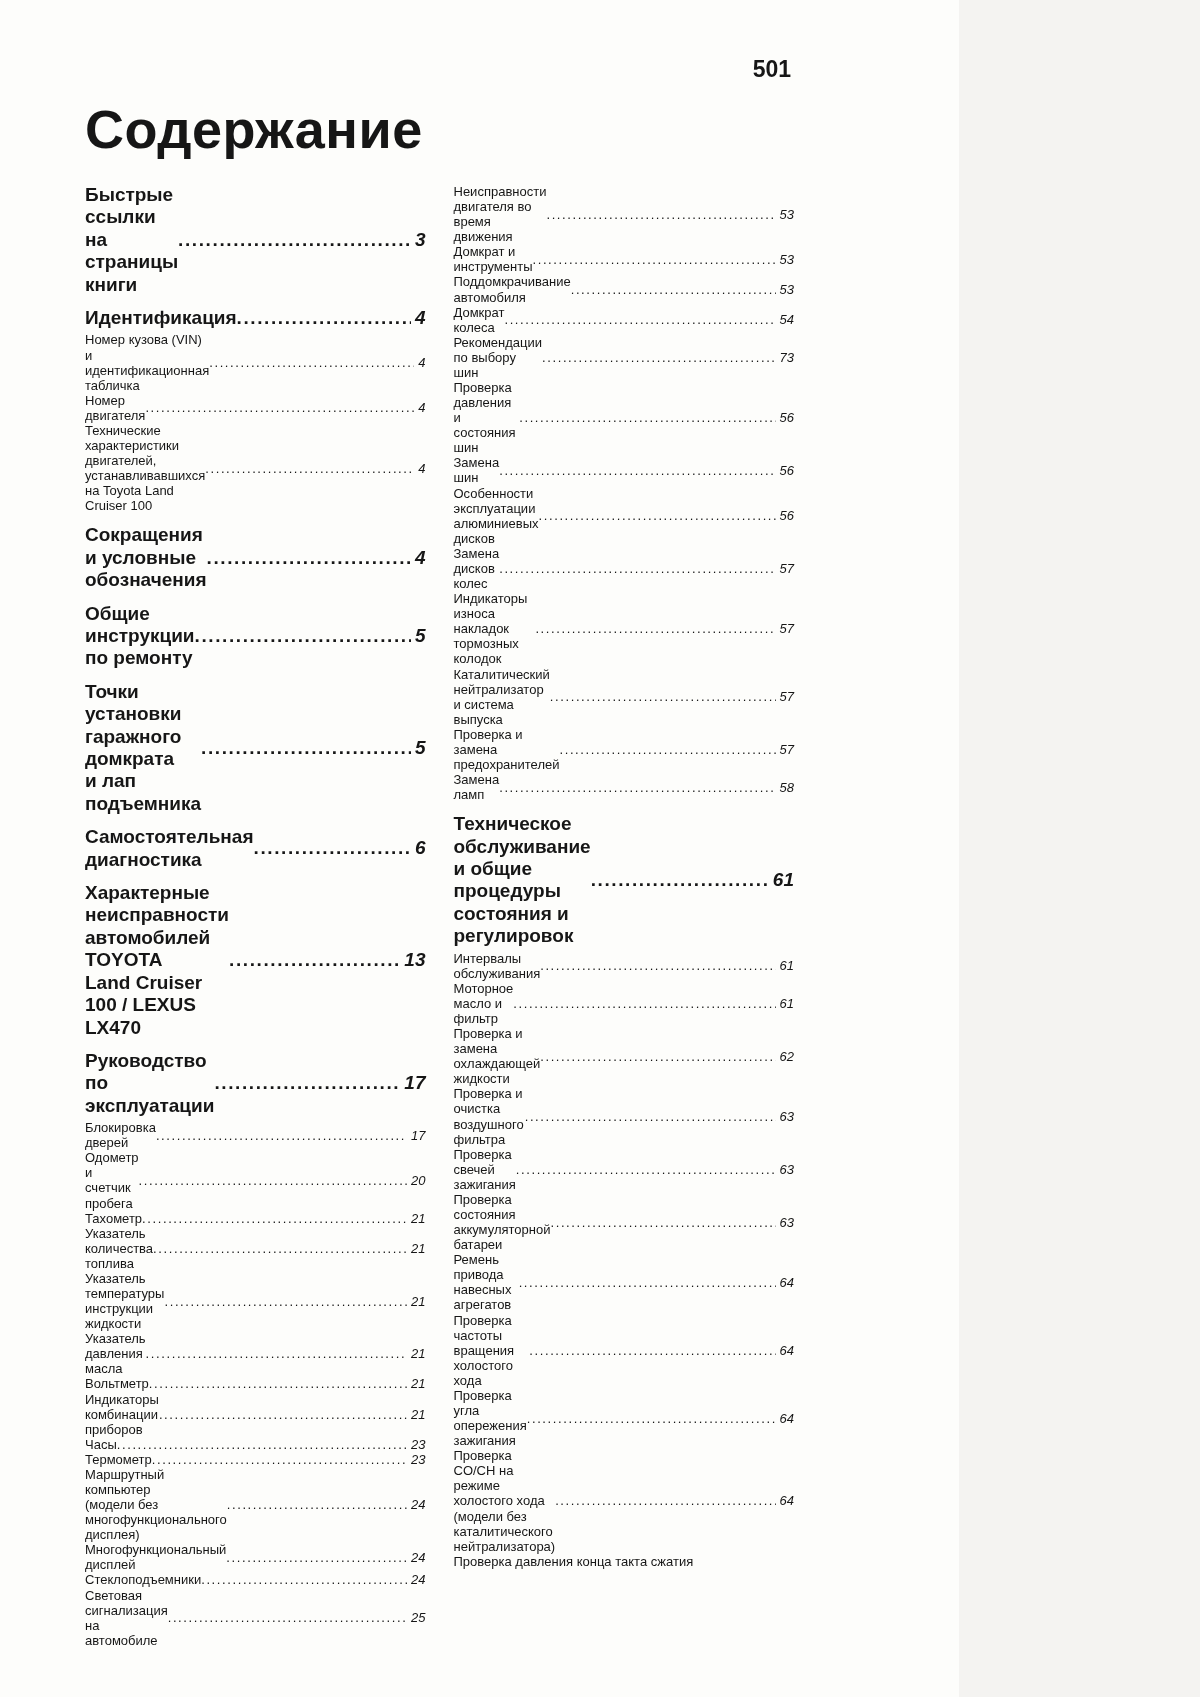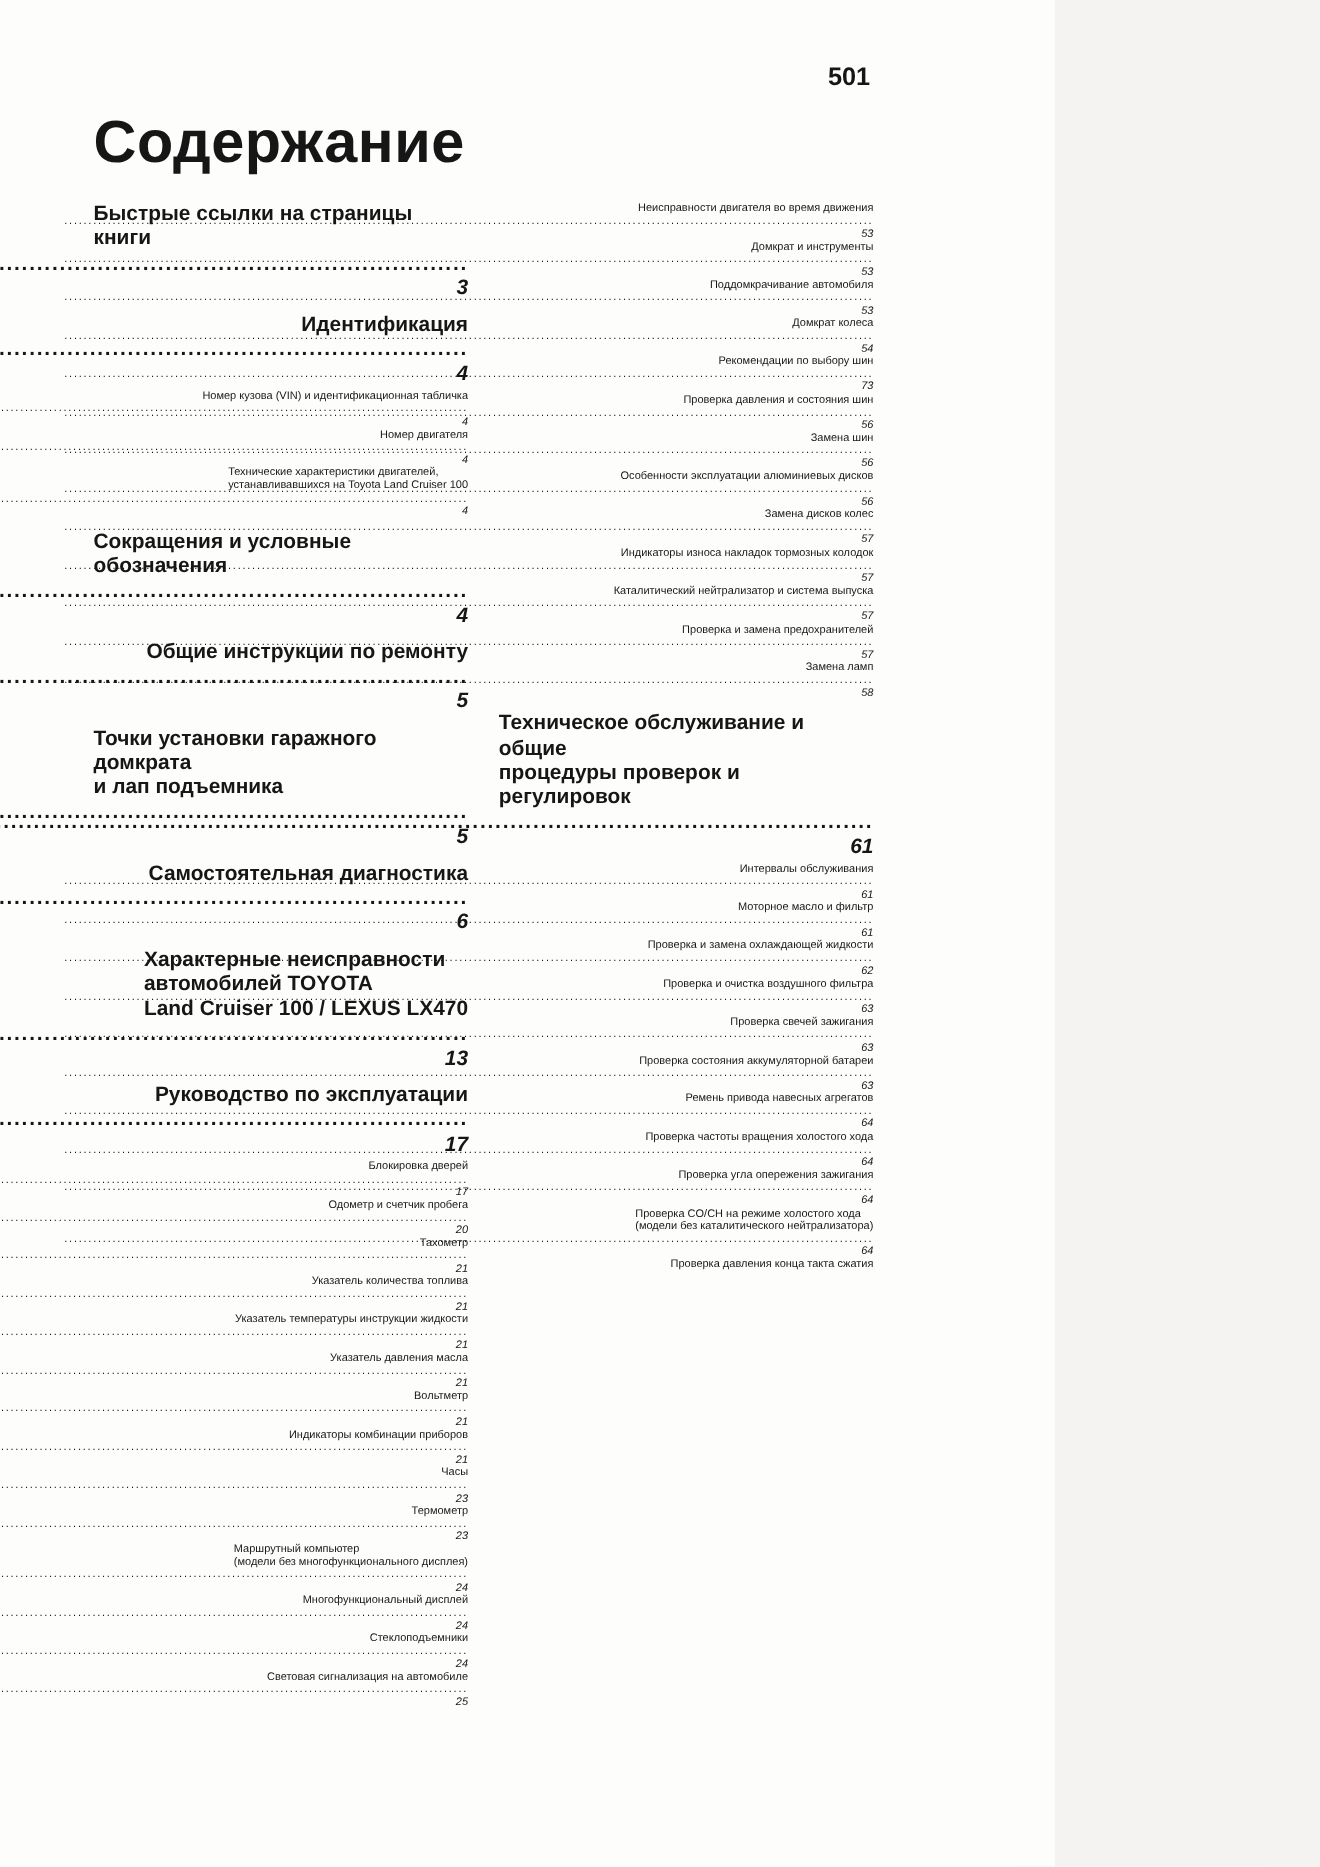--- a/index.html
+++ b/index.html
@@ -32,25 +32,24 @@
   }
   .columns {
     display: flex;
     gap: 28px;
     margin-top: 24px;
   }
   .col { flex: 1 1 0; min-width: 0; }
 
   .row {
     display: flex;
-    align-items: flex-end;
-    flex-direction: column;
+    align-items: center;
   }
   .row.entry {
-    font-size: 10px;
+    font-size: 13px;
     line-height: 1.16;
   }
   .row.heading {
     font-size: 19px;
     line-height: 1.18;
     font-weight: 700;
     margin: 11px 0 3px 0;
   }
   .col > .row.heading:first-child { margin-top: 0; }
 
@@ -271,21 +270,21 @@
           <span class="dots"></span>
           <span class="pg">57</span>
         </div>
         <div class="row entry">
           <span class="label">Замена ламп</span>
           <span class="dots"></span>
           <span class="pg">58</span>
         </div>
         <div class="row heading">
           <span class="label">Техническое обслуживание и общие
-процедуры проверок и регулировок</span>
+процедуры состояния и регулировок</span>
           <span class="dots"></span>
           <span class="pg">61</span>
         </div>
         <div class="row entry">
           <span class="label">Интервалы обслуживания</span>
           <span class="dots"></span>
           <span class="pg">61</span>
         </div>
         <div class="row entry">
           <span class="label">Моторное масло и фильтр</span>

